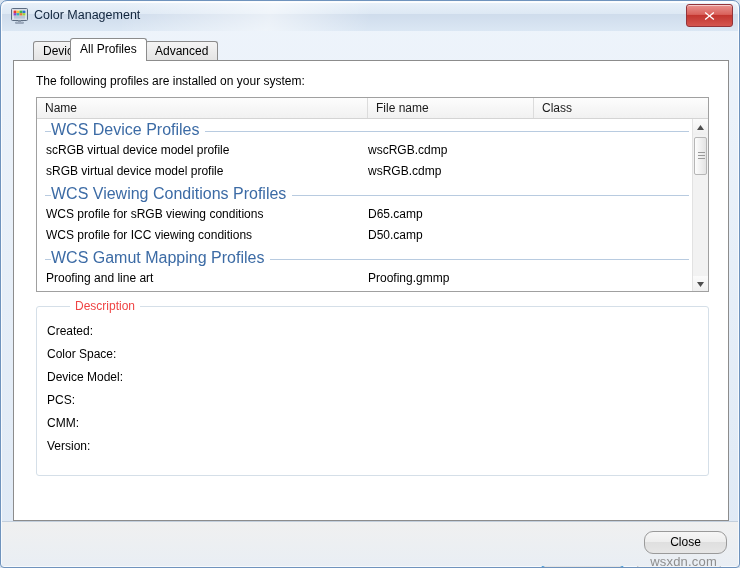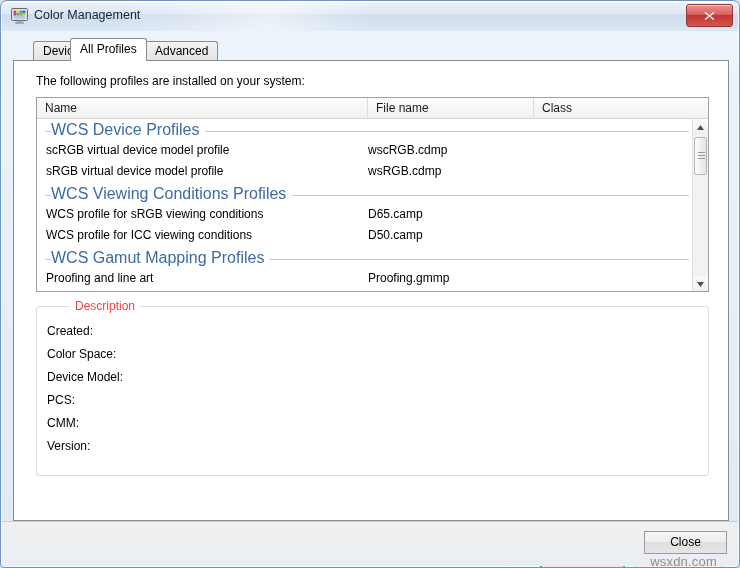--- a/index.html
+++ b/index.html
@@ -275,21 +275,21 @@
     color: #000;
     white-space: nowrap;
   }
 
   
   .btn {
     position: absolute;
     box-sizing: border-box;
     height: 23px;
     border: 1px solid #9a9a9a;
-    border-radius: 0;
+    border-radius: 9px;
     background: linear-gradient(to bottom, #f6f6f6 0%, #ededed 48%, #dfdfdf 50%, #e6e6e6 100%);
     font-family: "Liberation Sans", sans-serif;
     font-size: 12px;
     color: #000;
     text-align: center;
     line-height: 21px;
     cursor: default;
   }
   .btn.default {
     border-color: #5c9ccc;

